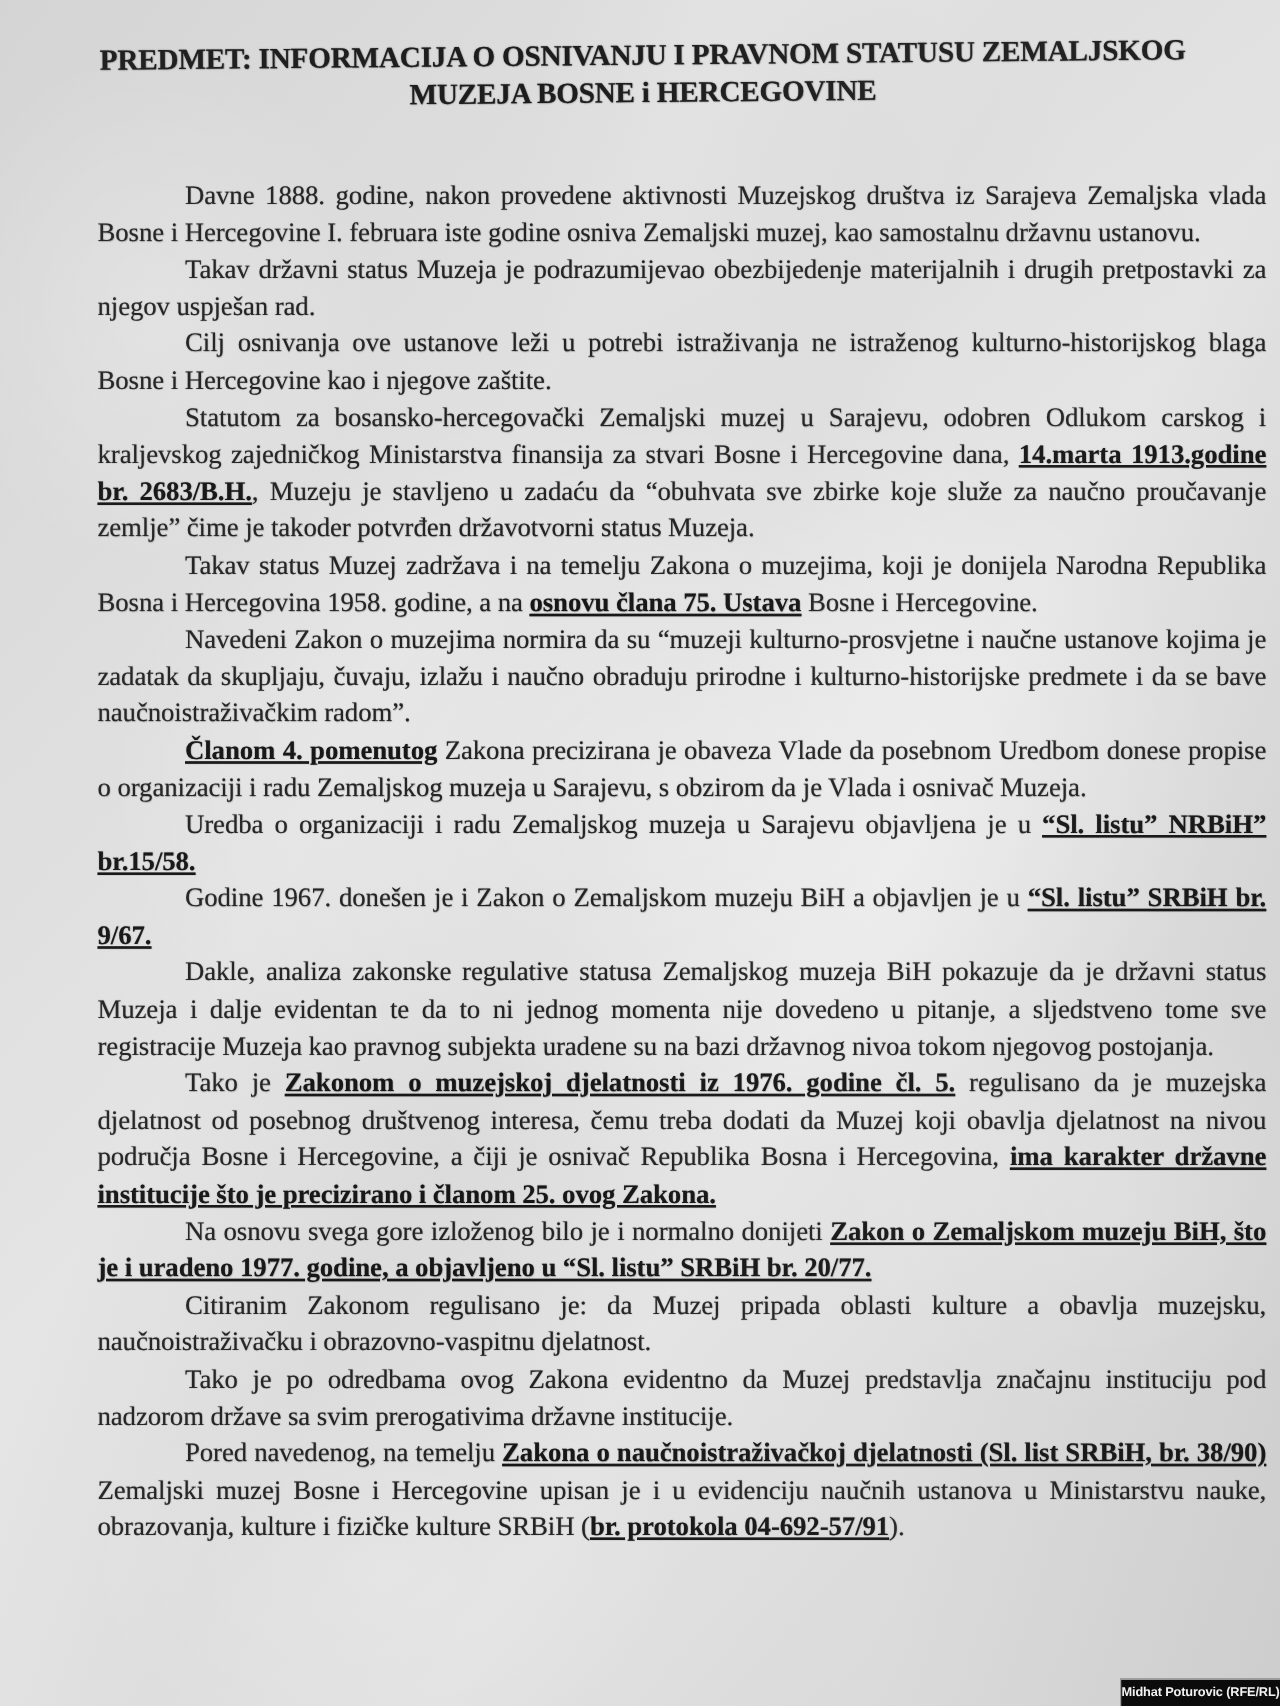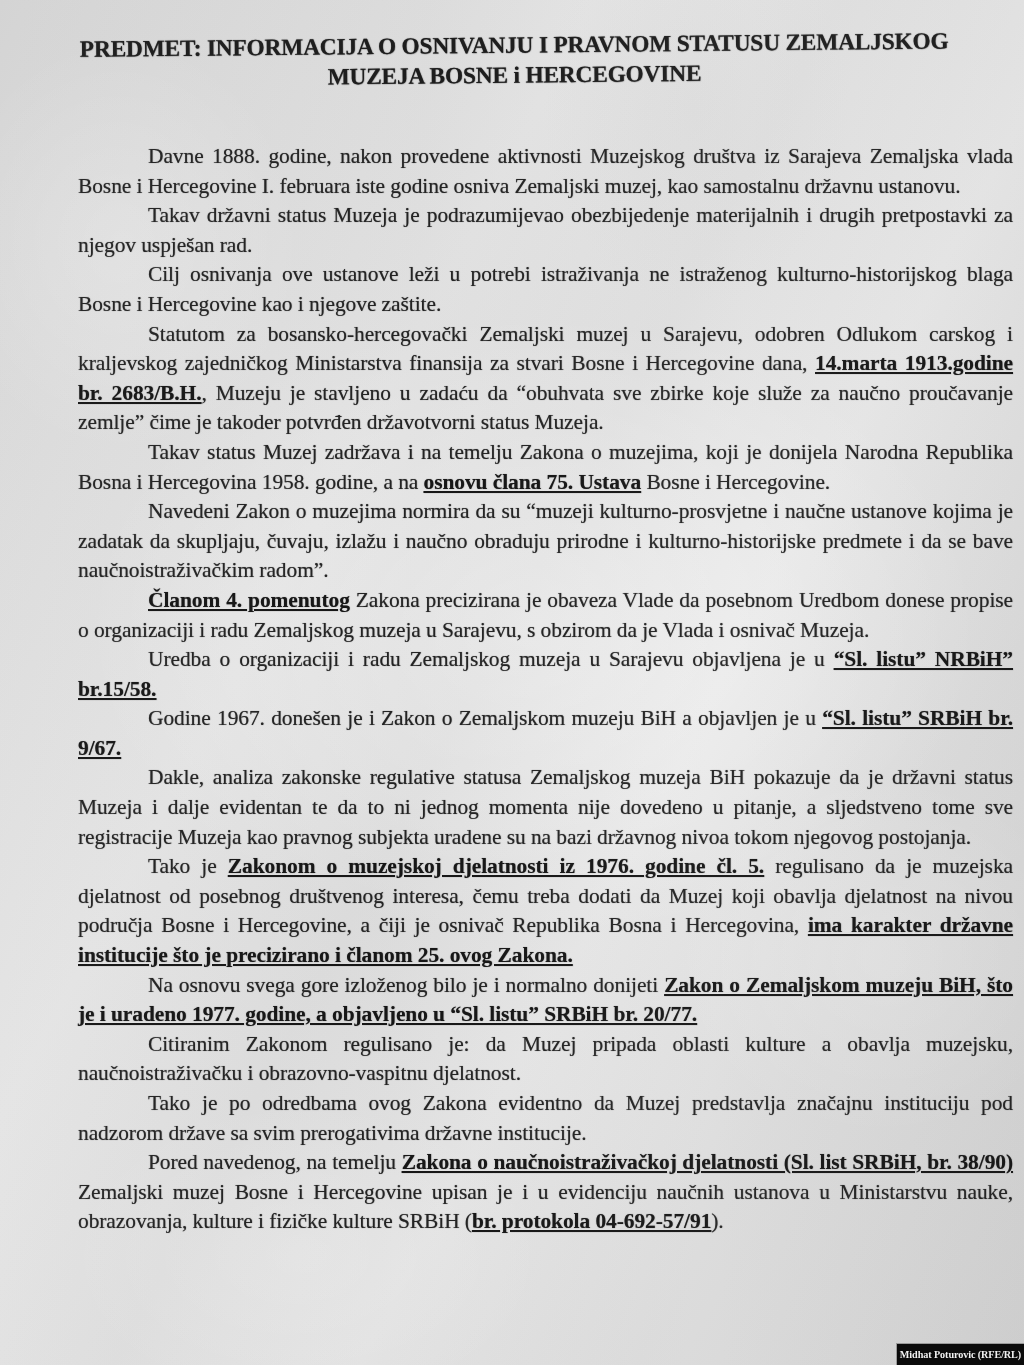--- a/index.html
+++ b/index.html
@@ -104,21 +104,21 @@
     height: 21px;
     background: #0b0b0b;
     border-left: 1px solid #9a9a9a;
     border-top: 1px solid #9a9a9a;
     z-index: 6;
     display: flex;
     align-items: center;
     justify-content: center;
   }
   .credit-text {
-    font-family: Liberation Serif, serif;
+    font-family: Liberation Sans, sans-serif;
     font-weight: bold;
     font-size: 10.2px;
     letter-spacing: -0.1px;
     color: #f2f2f2;
     white-space: nowrap;
     text-align: center;
   }
 </style>
 </head>
 <body>

